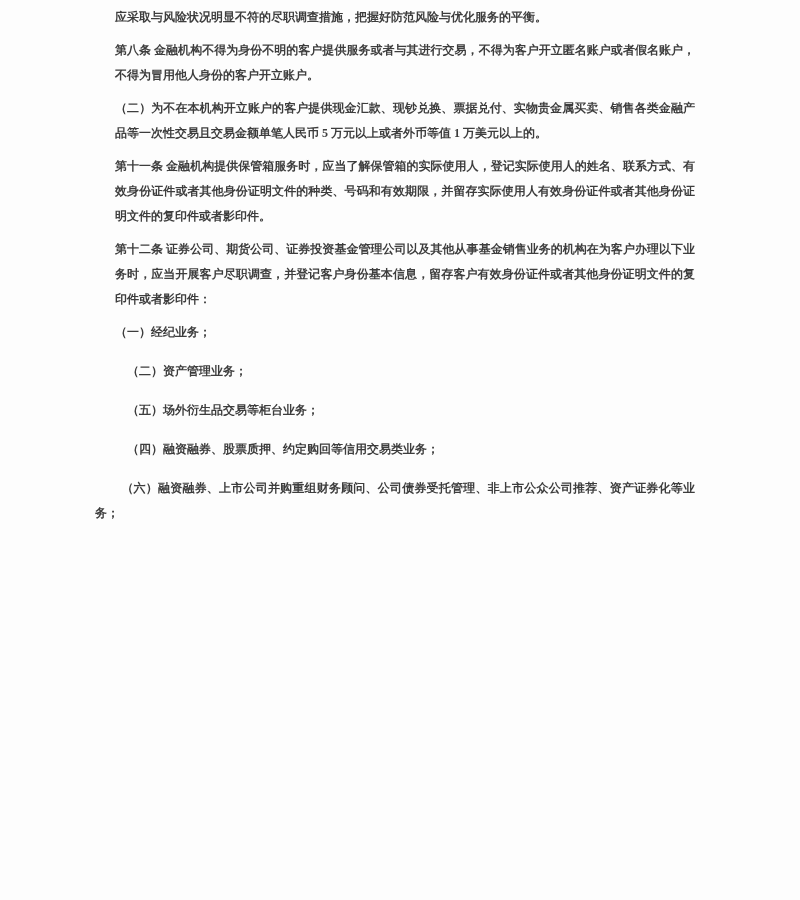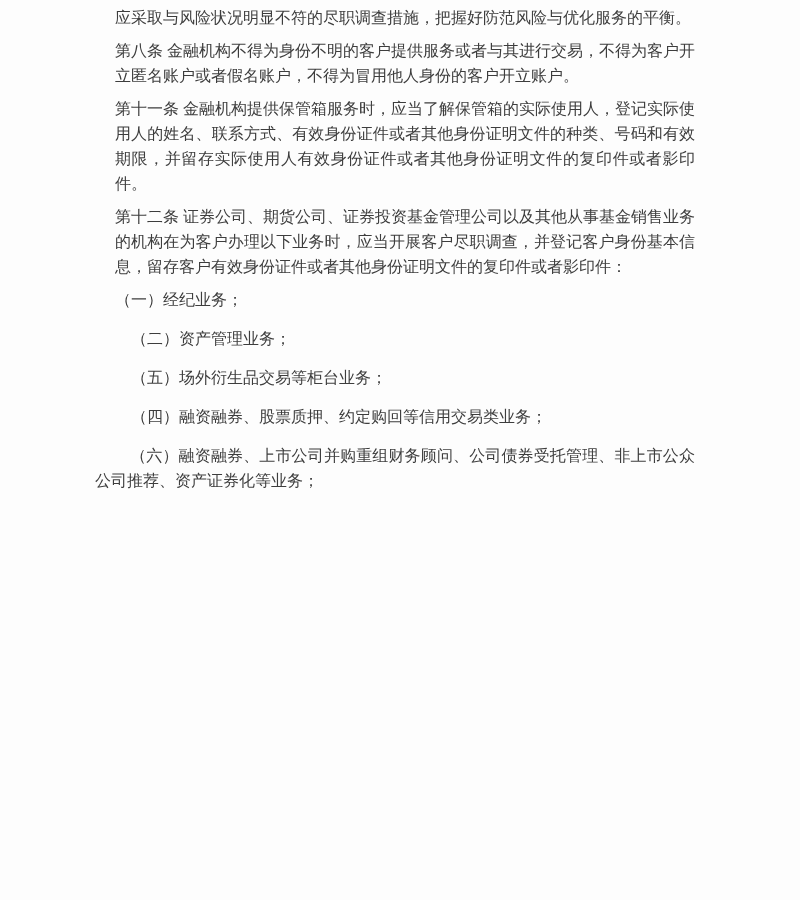--- a/index.html
+++ b/index.html
@@ -11,43 +11,45 @@
     width: 800px;
     height: 900px;
     overflow: hidden;
   }
   .page {
     box-sizing: border-box;
     width: 800px;
     height: 900px;
     padding: 5px 105px 0 115px;
     font-family: "Liberation Serif", "DejaVu Serif", serif;
-    font-size: 16px;
+    font-size: 12px;
     line-height: 25px;
     color: #3d3d3d;
     text-align: justify;
+    font-weight: bold;
   }
   .page p {
     margin: 0 0 8px 0;
   }
   
   p.gap-top { margin-top: 40px; }
   
   p.li { margin-bottom: 14px; }
   
   p.indent { text-indent: 1em; }
   
   p.hang { margin-left: -20px; text-indent: 2.2em; }
 </style>
 </head>
 <body>
 
 <div class="page">
   <p>应采取与风险状况明显不符的尽职调查措施，把握好防范风险与优化服务的平衡。</p>
   <p>第八条 金融机构不得为身份不明的客户提供服务或者与其进行交易，不得为客户开立匿名账户或者假名账户，不得为冒用他人身份的客户开立账户。</p>
+  <p>（二）为不在本机构开立账户的客户提供现金汇款、现钞兑换、票据兑付、实物贵金属买卖、销售各类金融产品等一次性交易且交易金额单笔人民币 5 万元以上或者外币等值 1 万美元以上的。</p>
   <p>第十一条 金融机构提供保管箱服务时，应当了解保管箱的实际使用人，登记实际使用人的姓名、联系方式、有效身份证件或者其他身份证明文件的种类、号码和有效期限，并留存实际使用人有效身份证件或者其他身份证明文件的复印件或者影印件。</p>
   <p>第十二条 证券公司、期货公司、证券投资基金管理公司以及其他从事基金销售业务的机构在为客户办理以下业务时，应当开展客户尽职调查，并登记客户身份基本信息，留存客户有效身份证件或者其他身份证明文件的复印件或者影印件：</p>
   <p class="li">（一）经纪业务；</p>
   <p class="li indent">（二）资产管理业务；</p>
   <p class="li indent">（五）场外衍生品交易等柜台业务；</p>
   <p class="li indent">（四）融资融券、股票质押、约定购回等信用交易类业务；</p>
   <p class="li hang">（六）融资融券、上市公司并购重组财务顾问、公司债券受托管理、非上市公众公司推荐、资产证券化等业务；</p>
 </div>
 
 </body></html>

